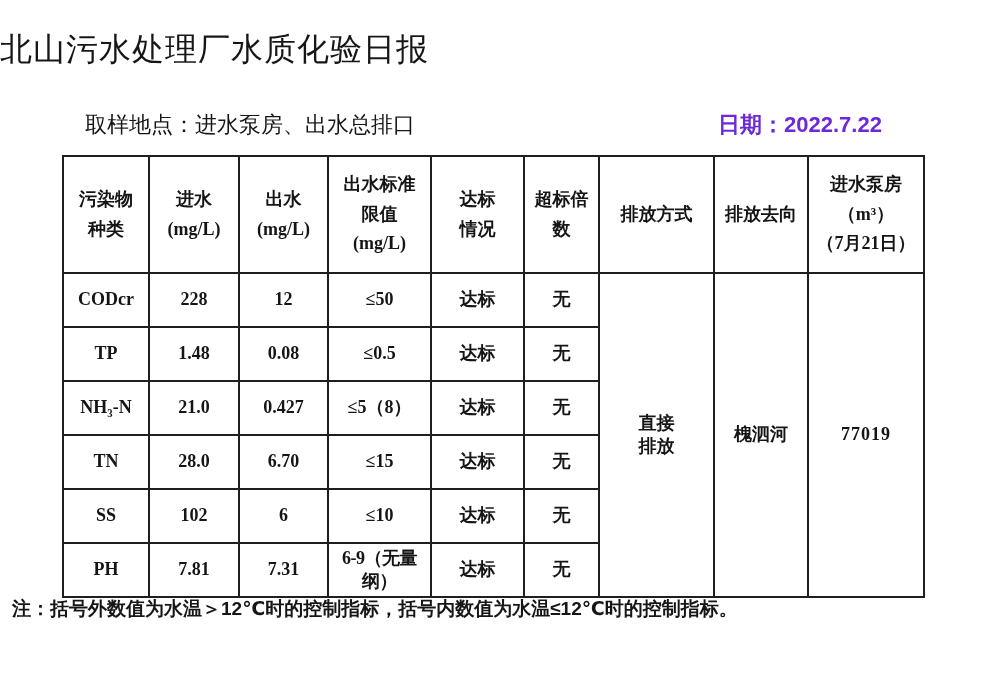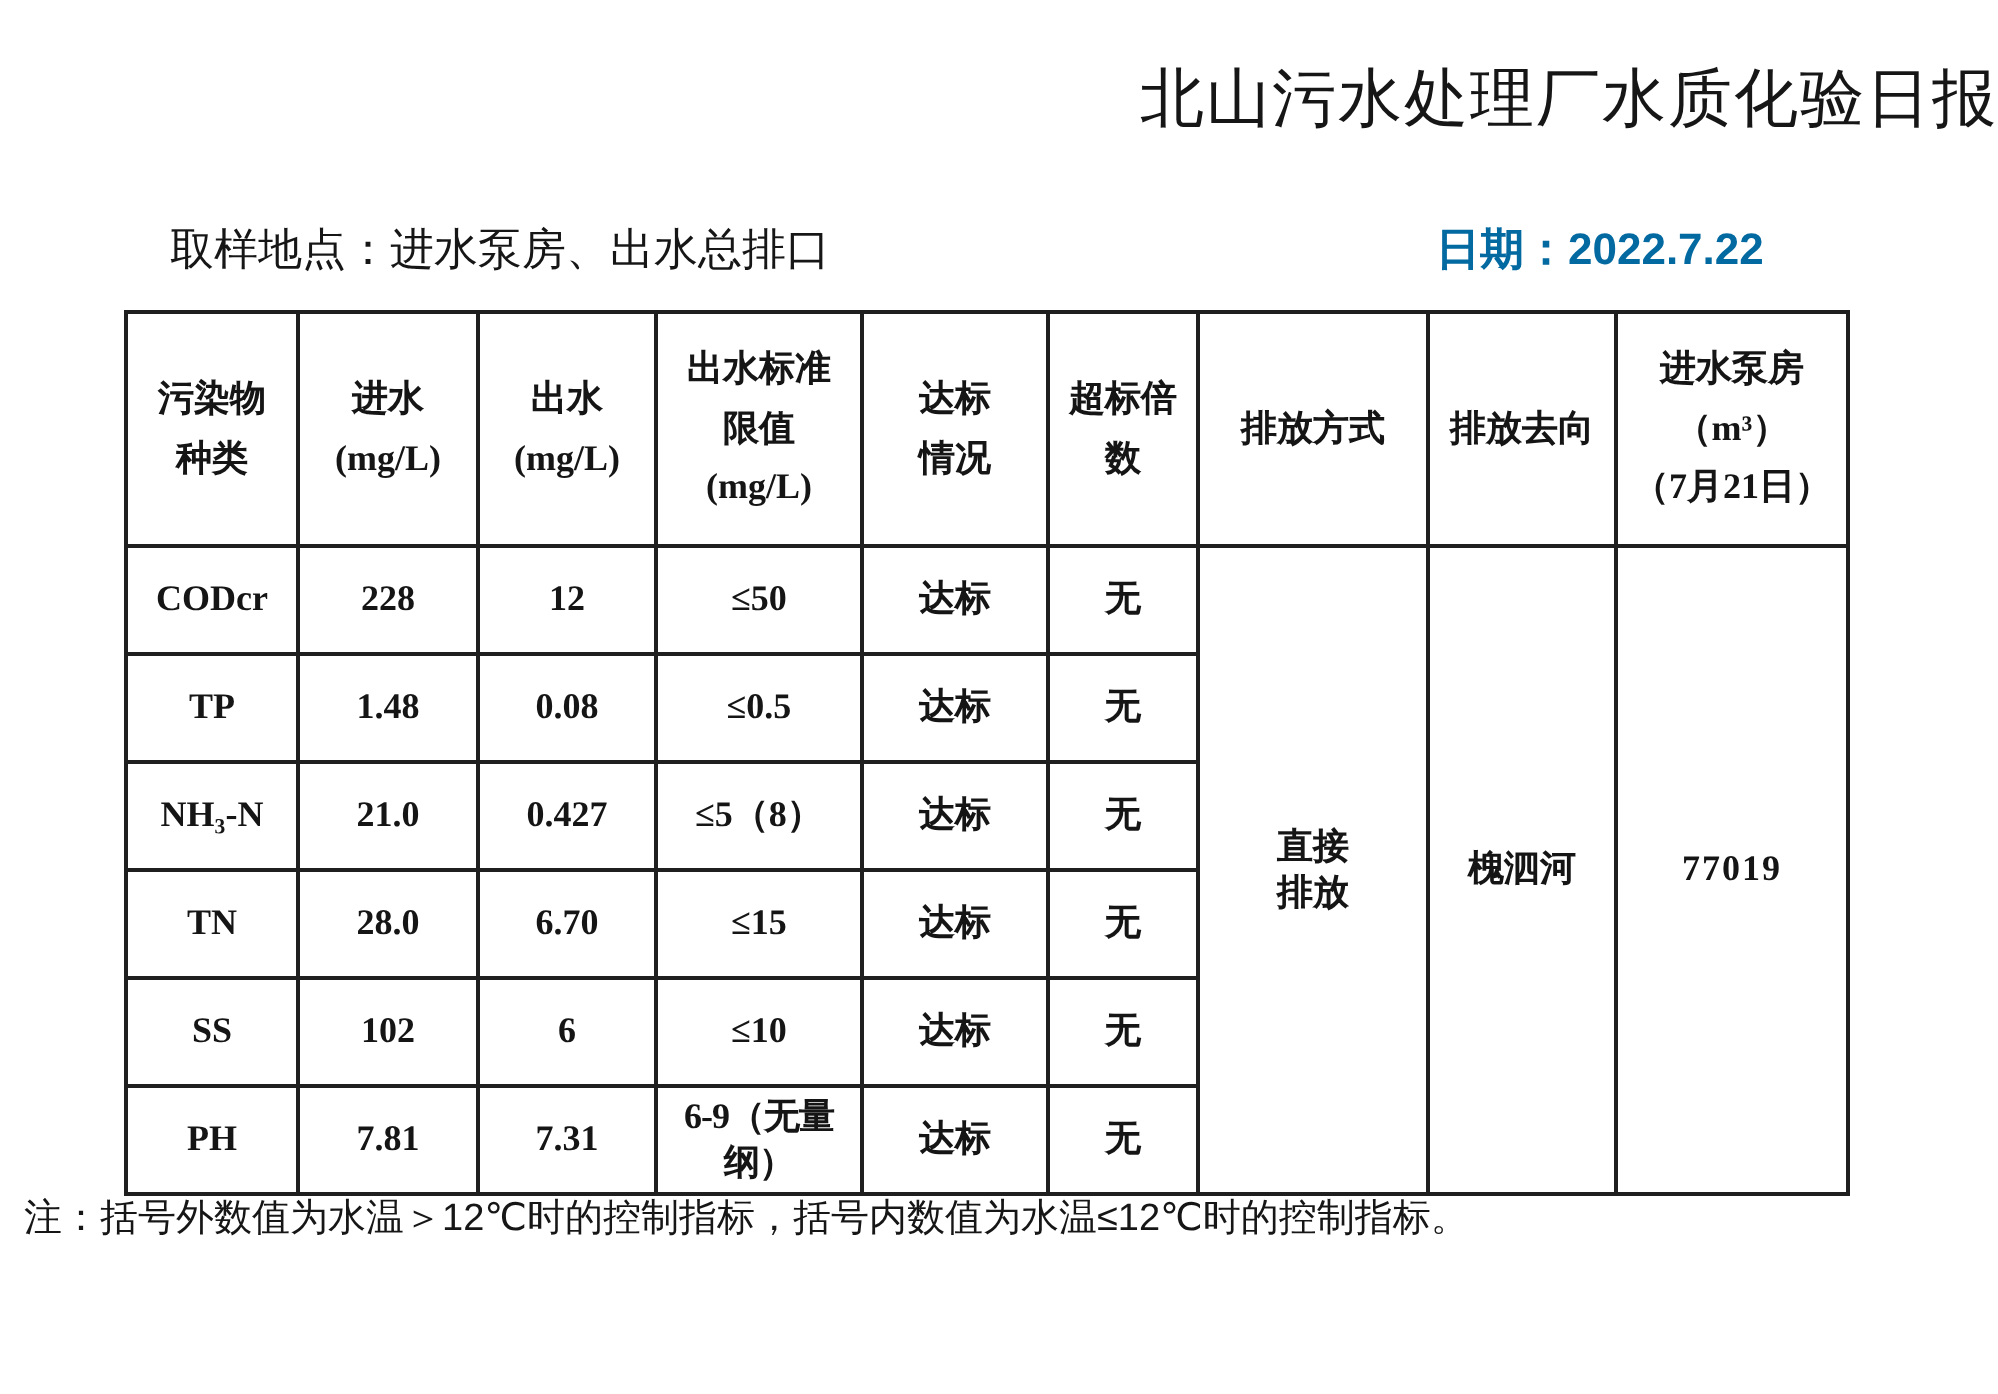--- a/index.html
+++ b/index.html
@@ -13,21 +13,21 @@
     height: 697px;
     background: #ffffff;
     overflow: hidden;
     color: #111;
   }
   .title {
     position: absolute;
     top: 28px;
     left: 0;
     width: 100%;
-    text-align: right;
+    text-align: left;
     font-family: "Liberation Serif", "DejaVu Serif", serif;
     font-size: 32px;
     font-weight: 400;
     letter-spacing: 1px;
     color: #161616;
   }
   .meta-sampling {
     position: absolute;
     left: 85px;
     top: 110px;
@@ -37,21 +37,21 @@
     color: #161616;
     white-space: nowrap;
   }
   .meta-date {
     position: absolute;
     left: 718px;
     top: 110px;
     font-family: "Liberation Sans", "DejaVu Sans", sans-serif;
     font-size: 22px;
     font-weight: 700;
-    color: #0369a1;
+    color: #6d28d9;
     white-space: nowrap;
   }
   table.report {
     position: absolute;
     left: 62px;
     top: 155px;
     border-collapse: collapse;
     table-layout: fixed;
     font-family: "Liberation Serif", "DejaVu Serif", serif;
     color: #151515;
@@ -83,21 +83,21 @@
     font-size: 30px;
     font-weight: 400;
     letter-spacing: 1px;
   }
   .footnote {
     position: absolute;
     left: 12px;
     top: 596px;
     font-family: "Liberation Sans", "DejaVu Sans", sans-serif;
     font-size: 19px;
-    font-weight: 400;
+    font-weight: 700;
     color: #161616;
     white-space: nowrap;
   }
 </style>
 </head>
 <body>
 
 <div class="page">
 
   <div class="title">北山污水处理厂水质化验日报</div>

